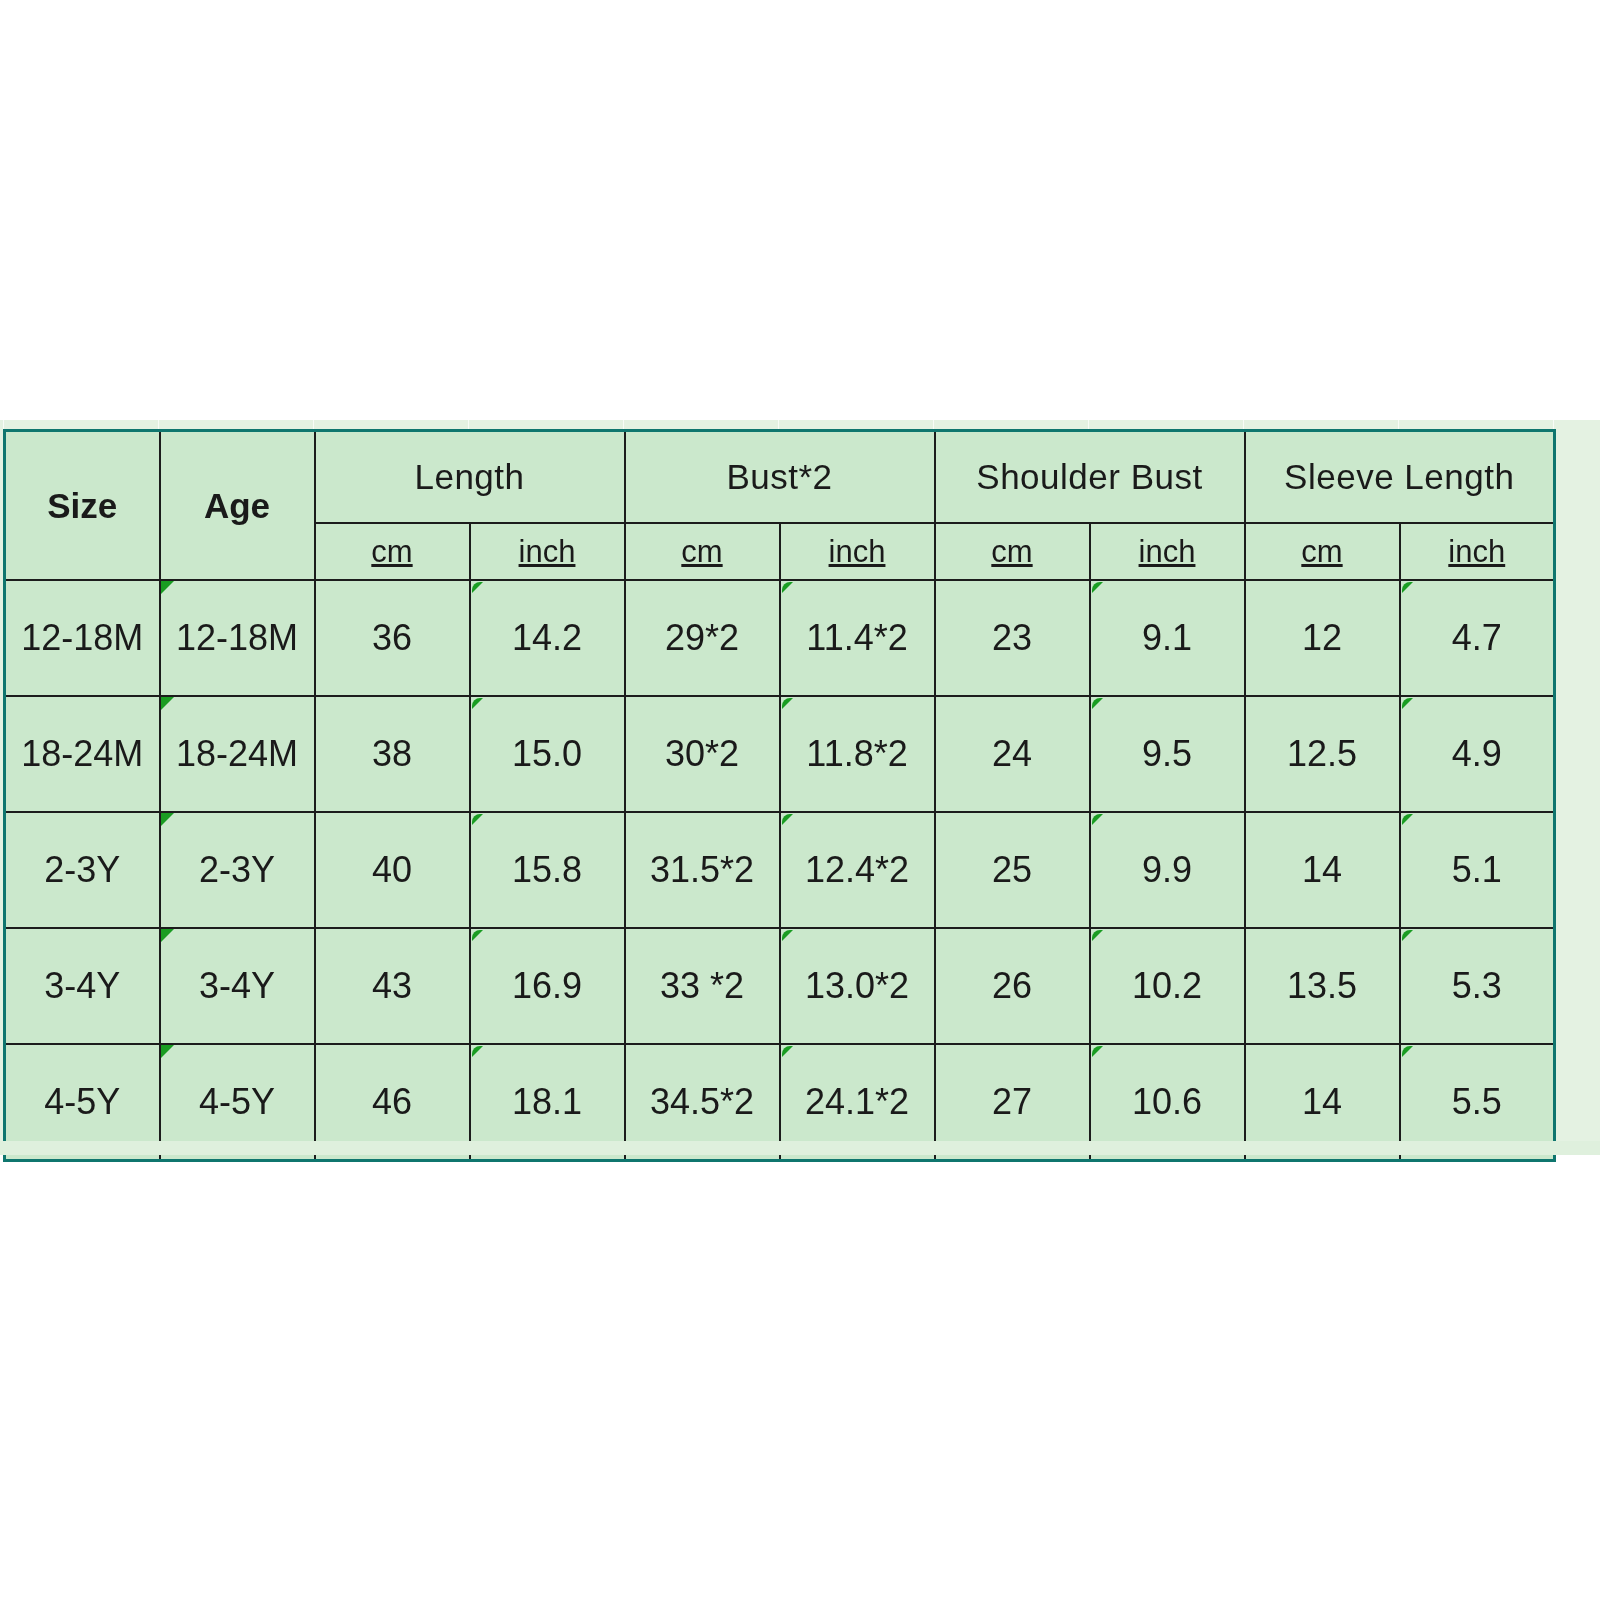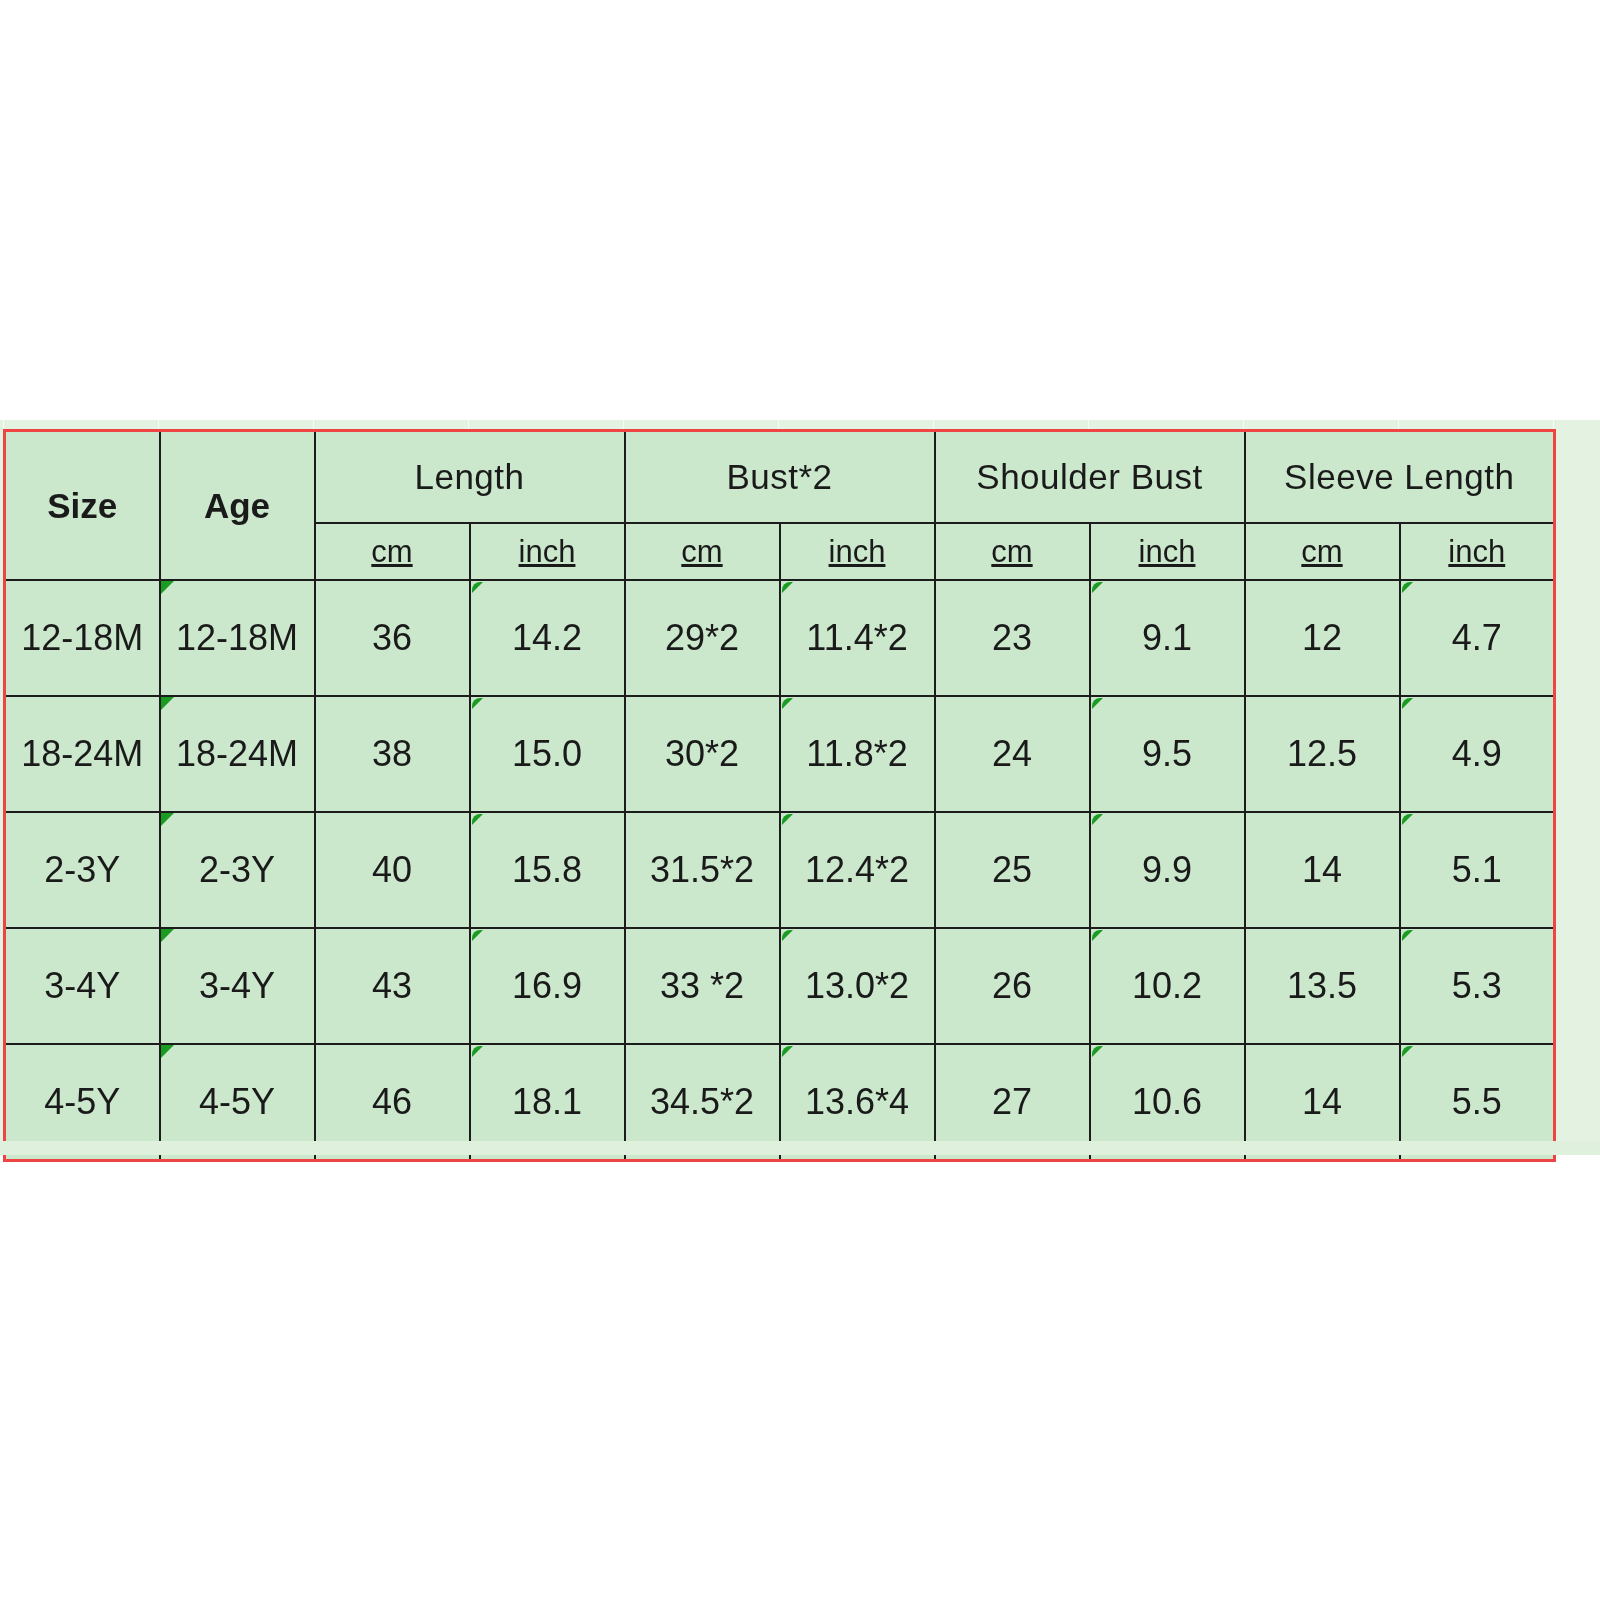--- a/index.html
+++ b/index.html
@@ -36,21 +36,21 @@
   }
 
   
   #size-table {
     position: absolute;
     left: 3px;
     top: 9px;
     border-collapse: collapse;
     table-layout: fixed;
     background: #cbe8cc;
-    border: 3px solid #ef4444;
+    border: 3px solid #0f766e;
   }
   #size-table td {
     border: 2px solid #1c1c1c;
     padding: 0;
     text-align: center;
     vertical-align: middle;
     color: #1a1a1a;
     background: #cbe8cc;
     position: relative;
     overflow: hidden;
@@ -206,21 +206,21 @@
         <td class="row-cell">13.5</td>
         <td class="row-cell gray mark">5.3</td>
       </tr>
 
       <tr>
         <td class="row-cell">4-5Y</td>
         <td class="row-cell mark">4-5Y</td>
         <td class="row-cell">46</td>
         <td class="row-cell gray mark">18.1</td>
         <td class="row-cell">34.5*2</td>
-        <td class="row-cell gray mark">13.6*4</td>
+        <td class="row-cell gray mark">24.1*2</td>
         <td class="row-cell">27</td>
         <td class="row-cell gray mark">10.6</td>
         <td class="row-cell">14</td>
         <td class="row-cell gray mark">5.5</td>
       </tr>
     </tbody>
   </table>
 
   <div id="bottom-strip"></div>
 </div>

